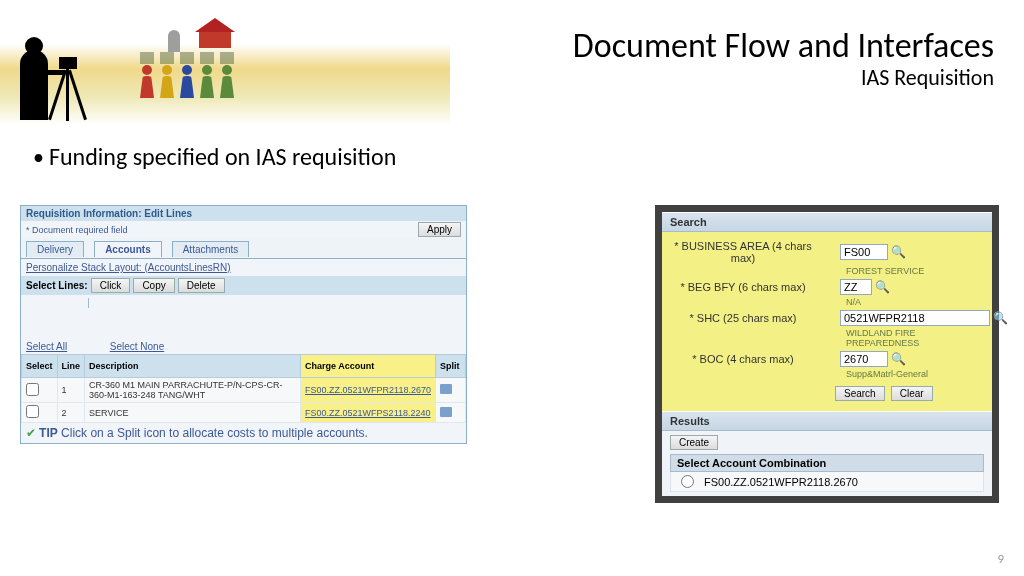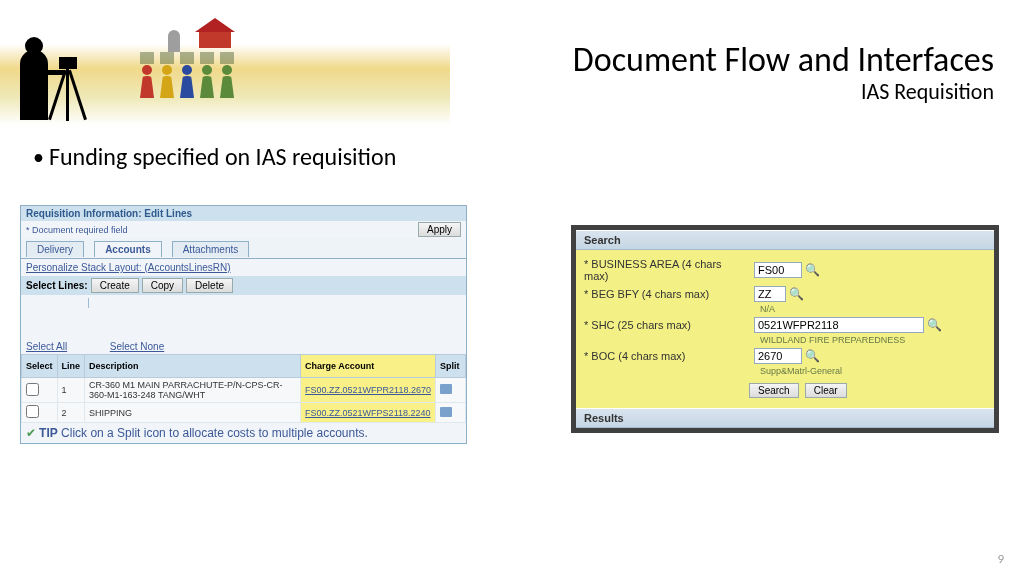--- a/index.html
+++ b/index.html
@@ -25,21 +25,21 @@
 
   .stickmen{position:absolute; top:65px; left:138px; display:flex; gap:2px;}
   .sm{width:18px; height:40px; position:relative;}
   .sm-head{width:10px; height:10px; border-radius:50%; margin:0 auto;}
   .sm-body{width:14px; height:22px; margin:1px auto 0; border-radius:6px 6px 0 0; clip-path:polygon(20% 0,80% 0,100% 100%,0 100%);}
   .sm.red .sm-head,.sm.red .sm-body{background:#c0392b;}
   .sm.yellow .sm-head,.sm.yellow .sm-body{background:#d4a516;}
   .sm.blue .sm-head,.sm.blue .sm-body{background:#2a4aa0;}
   .sm.green .sm-head,.sm.green .sm-body{background:#5a8a3a;}
 
-  .title-block{position:absolute; top:39px; right:30px; text-align:right;margin-left:16px;}
+  .title-block{position:absolute; top:25px; right:30px; text-align:right;margin-left:16px;}
   .main-title{font-size:34px; color:#000; font-weight:400;}
   .sub-title{font-size:22px; color:#000; font-weight:400; margin-top:-2px;}
 
   .bullet{position:absolute; top:142px; left:33px; font-size:24px; color:#000;}
   .bullet::before{content:"• "; font-size:22px;}
 
   
   .panel-left{position:absolute; top:205px; left:20px; width:447px; border:1px solid #8dafc8; background:#f1f4f8; font-family:Tahoma,Arial,sans-serif; font-size:10px;}
   .reqinfo{background:#cce0ed; color:#2f5a8e; font-weight:bold; padding:2px 5px;}
   .reqhint{padding:1px 5px; color:#3b5998; font-size:9px; display:flex; justify-content:space-between; align-items:center;}
@@ -55,25 +55,25 @@
   .selabr .divider{color:#8dafc8;}
   table.req{width:100%; border-collapse:collapse; font-size:9px;}
   table.req th{background:#cce0ed; text-align:left; padding:6px 4px; border:1px solid #b8cbdb; color:#000; font-weight:bold;}
   table.req td{padding:2px 4px; border:1px solid #e0e8ef; color:#333; background:#f6f8fa;}
   .charge-col{background:#f9f088 !important;}
   .split-icon{display:inline-block; width:12px; height:10px; background:#7aa0cc; border-radius:1px; cursor:pointer;}
   .tiprow{padding:3px 5px; color:#3b5998; font-size:12px;}
   .tiprow::before{content:"✔"; color:#4c9b52; margin-right:3px;}
 
   
-  .panel-right{position:absolute; top:205px; right:25px; width:428px; border:5px solid #404040; background:#f0f3f7; font-family:Tahoma,Arial,sans-serif; font-size:11px;margin-top:20px;}
+  .panel-right{position:absolute; top:205px; right:25px; width:344px; border:7px solid #404040; background:#f0f3f7; font-family:Tahoma,Arial,sans-serif; font-size:11px;}
   .section-head{background:linear-gradient(#d9e4ee,#c6d6e4); border-top:1px solid #fff; border-bottom:1px solid #a7bbce; padding:3px 8px; font-weight:bold; color:#333;}
   .search-body{background:#f3f085; padding:8px 8px 10px; position:relative;}
   .search-row{display:flex; align-items:center; margin-bottom:4px;}
-  .search-row label{flex:0 0 170px; text-align:left; padding-right:24px; color:#333; font-size:11px;}
+  .search-row label{flex:0 0 170px; text-align:center; padding-right:24px; color:#333; font-size:11px;}
   .search-row input{border:1px solid #94a9bf; background:#fff; padding:1px 3px; font-size:11px; font-family:inherit;}
   .mag{color:#666; font-size:12px; margin-left:3px; cursor:pointer;}
   .desc-text{font-size:9px; color:#667a46; margin-left:176px; margin-top:-2px; margin-bottom:3px;}
   .btn-row{padding:4px 0 0 165px; display:flex; gap:6px;}
   .results-body{padding:4px 8px;}
   .select-comb{background:#d0dce7; border:1px solid #a7bbce; font-size:11px; font-weight:bold; padding:2px 6px; margin-top:4px;}
   .comb-row{display:flex; align-items:center; gap:10px; padding:3px 10px; background:#f6f8fa; border:1px solid #dde5ec; border-top:none;}
   .page-num{position:absolute; bottom:10px; right:20px; color:#999; font-size:13px;}
 </style>
 </head>
@@ -141,21 +141,21 @@
     <button class="btn">Apply</button>
   </div>
   <div class="tabs-row">
     <div class="tab">Delivery</div>
     <div class="tab active">Accounts</div>
     <div class="tab">Attachments</div>
   </div>
   <div class="subrow"><span class="link">Personalize Stack Layout: (AccountsLinesRN)</span></div>
   <div class="selectlines">
     <strong>Select Lines:</strong>
-    <button class="btn">Create</button>
+    <button class="btn">Click</button>
     <button class="btn">Copy</button>
     <button class="btn">Delete</button>
   </div>
   <div class="selabr">
     <span class="link">Select All</span>
     <span class="divider">|</span>
     <span class="link">Select None</span>
   </div>
   <table class="req">
     <tbody>
@@ -169,39 +169,40 @@
     <tr>
       <td><input type="checkbox" style=""></td>
       <td>1</td>
       <td>CR-360 M1 MAIN PARRACHUTE-P/N-CPS-CR-360-M1-163-248 TANG/WHT</td>
       <td class="charge-col"><span class="link">FS00.ZZ.0521WFPR2118.2670</span></td>
       <td><span class="split-icon"></span></td>
     </tr>
     <tr>
       <td><input type="checkbox" style=""></td>
       <td>2</td>
-      <td>SHIPPING</td>
+      <td>SERVICE</td>
       <td class="charge-col"><span class="link">FS00.ZZ.0521WFPS2118.2240</span></td>
       <td><span class="split-icon"></span></td>
     </tr>
   </tbody>
     </table>
   <div class="tiprow"><b>TIP</b><span> Click on a Split icon to allocate costs to multiple accounts.</span></div>
 </div>
 
 <div class="panel-right">
   <div class="section-head">Search</div>
   <div class="search-body">
     <div class="search-row">
       <label>* BUSINESS AREA (4 chars max)</label>
       <input type="text" style="width: 48px;" value="FS00">
       <span class="mag">🔍</span>
     </div>
-    <div class="search-row">
-      <label>* BEG BFY (4 chars max)</label>
+    <div class="desc-text">FOREST SERVICE</div>
+    <div class="search-row">
+      <label>* BEG BFY (6 chars max)</label>
       <input type="text" style="width: 32px;" value="ZZ">
       <span class="mag">🔍</span>
     </div>
     <div class="desc-text">N/A</div>
     <div class="search-row">
       <label>* SHC (25 chars max)</label>
       <input type="text" style="width: 170px;" value="0521WFPR2118">
       <span class="mag">🔍</span>
     </div>
     <div class="desc-text">WILDLAND FIRE PREPAREDNESS</div>
@@ -210,15 +211,23 @@
       <input type="text" style="width: 48px;" value="2670">
       <span class="mag">🔍</span>
     </div>
     <div class="desc-text">Supp&amp;Matrl-General</div>
     <div class="btn-row">
       <button class="btn">Search</button>
       <button class="btn">Clear</button>
     </div>
   </div>
   <div class="section-head">Results</div>
+  <div class="results-body">
+    <button class="btn">Create</button>
+    <div class="select-comb">Select Account Combination</div>
+    <div class="comb-row">
+      <input type="radio" style="">
+      <span>FS00.ZZ.0521WFPR2118.2670</span>
+    </div>
+  </div>
 </div>
 
 <div class="page-num">9</div>
 
 </body></html>

